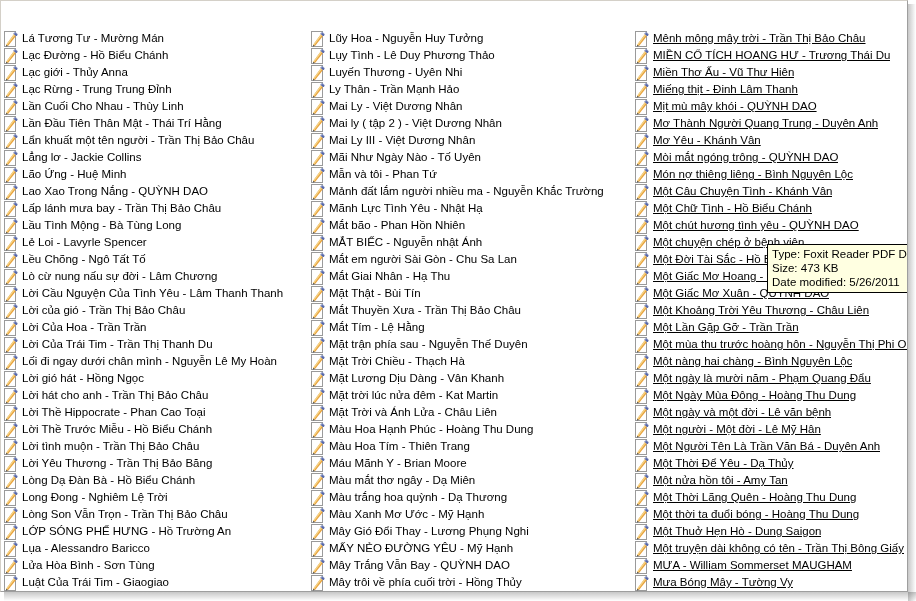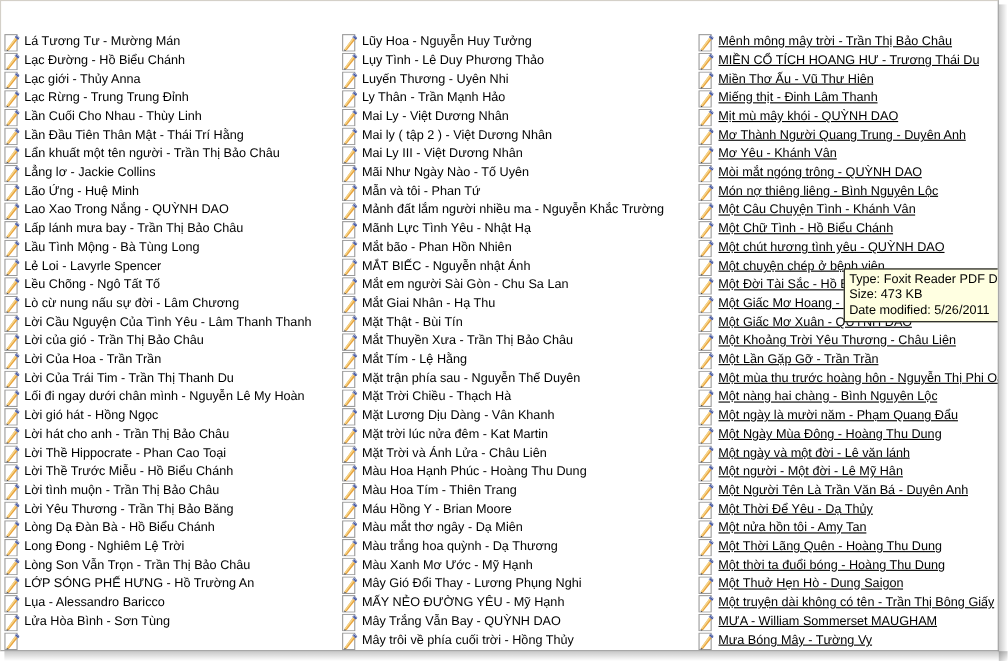--- a/index.html
+++ b/index.html
@@ -542,20 +542,21 @@
           <span class="file-icon">
             <svg width="16" height="16" viewBox="0 0 16 16" xmlns="http://www.w3.org/2000/svg">
               <rect x="1.5" y="0.5" width="11" height="15" fill="#ffffff" stroke="#9a9a9a" stroke-width="1"></rect>
               <path d="M3 14 L11 3 L13 5 L5 15 Z" fill="#e8a33d"></path>
               <path d="M3 14 L11 3 L12 4 L4 14.6 Z" fill="#f5d58a"></path>
               <path d="M10.6 2.6 L12.4 1.2 L14.4 3.4 L12.8 4.8 Z" fill="#ffffff" stroke="#6f7fb5" stroke-width="0.8"></path>
               <path d="M3 14 L4.8 14.8 L3.2 15.4 Z" fill="#3a3a3a"></path>
               <path d="M11.6 2.2 L14 4.6" stroke="#4456a0" stroke-width="1.4" fill="none"></path>
             </svg>
           </span>
+          <span class="item-label">Luật Của Trái Tim - Giaogiao</span>
         </div>
         <div class="list-item">
           <span class="file-icon">
             <svg width="16" height="16" viewBox="0 0 16 16" xmlns="http://www.w3.org/2000/svg">
               <rect x="1.5" y="0.5" width="11" height="15" fill="#ffffff" stroke="#9a9a9a" stroke-width="1"></rect>
               <path d="M3 14 L11 3 L13 5 L5 15 Z" fill="#e8a33d"></path>
               <path d="M3 14 L11 3 L12 4 L4 14.6 Z" fill="#f5d58a"></path>
               <path d="M10.6 2.6 L12.4 1.2 L14.4 3.4 L12.8 4.8 Z" fill="#ffffff" stroke="#6f7fb5" stroke-width="0.8"></path>
               <path d="M3 14 L4.8 14.8 L3.2 15.4 Z" fill="#3a3a3a"></path>
               <path d="M11.6 2.2 L14 4.6" stroke="#4456a0" stroke-width="1.4" fill="none"></path>
@@ -893,21 +894,21 @@
           <span class="file-icon">
             <svg width="16" height="16" viewBox="0 0 16 16" xmlns="http://www.w3.org/2000/svg">
               <rect x="1.5" y="0.5" width="11" height="15" fill="#ffffff" stroke="#9a9a9a" stroke-width="1"></rect>
               <path d="M3 14 L11 3 L13 5 L5 15 Z" fill="#e8a33d"></path>
               <path d="M3 14 L11 3 L12 4 L4 14.6 Z" fill="#f5d58a"></path>
               <path d="M10.6 2.6 L12.4 1.2 L14.4 3.4 L12.8 4.8 Z" fill="#ffffff" stroke="#6f7fb5" stroke-width="0.8"></path>
               <path d="M3 14 L4.8 14.8 L3.2 15.4 Z" fill="#3a3a3a"></path>
               <path d="M11.6 2.2 L14 4.6" stroke="#4456a0" stroke-width="1.4" fill="none"></path>
             </svg>
           </span>
-          <span class="item-label">Máu Hồng Y - Brian Moore</span>
+          <span class="item-label">Máu Mãnh Y - Brian Moore</span>
         </div>
         <div class="list-item">
           <span class="file-icon">
             <svg width="16" height="16" viewBox="0 0 16 16" xmlns="http://www.w3.org/2000/svg">
               <rect x="1.5" y="0.5" width="11" height="15" fill="#ffffff" stroke="#9a9a9a" stroke-width="1"></rect>
               <path d="M3 14 L11 3 L13 5 L5 15 Z" fill="#e8a33d"></path>
               <path d="M3 14 L11 3 L12 4 L4 14.6 Z" fill="#f5d58a"></path>
               <path d="M10.6 2.6 L12.4 1.2 L14.4 3.4 L12.8 4.8 Z" fill="#ffffff" stroke="#6f7fb5" stroke-width="0.8"></path>
               <path d="M3 14 L4.8 14.8 L3.2 15.4 Z" fill="#3a3a3a"></path>
               <path d="M11.6 2.2 L14 4.6" stroke="#4456a0" stroke-width="1.4" fill="none"></path>
@@ -1298,21 +1299,21 @@
           <span class="file-icon">
             <svg width="16" height="16" viewBox="0 0 16 16" xmlns="http://www.w3.org/2000/svg">
               <rect x="1.5" y="0.5" width="11" height="15" fill="#ffffff" stroke="#9a9a9a" stroke-width="1"></rect>
               <path d="M3 14 L11 3 L13 5 L5 15 Z" fill="#e8a33d"></path>
               <path d="M3 14 L11 3 L12 4 L4 14.6 Z" fill="#f5d58a"></path>
               <path d="M10.6 2.6 L12.4 1.2 L14.4 3.4 L12.8 4.8 Z" fill="#ffffff" stroke="#6f7fb5" stroke-width="0.8"></path>
               <path d="M3 14 L4.8 14.8 L3.2 15.4 Z" fill="#3a3a3a"></path>
               <path d="M11.6 2.2 L14 4.6" stroke="#4456a0" stroke-width="1.4" fill="none"></path>
             </svg>
           </span>
-          <span class="item-label">Một ngày và một đời - Lê văn lánh</span>
+          <span class="item-label">Một ngày và một đời - Lê văn bệnh</span>
         </div>
         <div class="list-item">
           <span class="file-icon">
             <svg width="16" height="16" viewBox="0 0 16 16" xmlns="http://www.w3.org/2000/svg">
               <rect x="1.5" y="0.5" width="11" height="15" fill="#ffffff" stroke="#9a9a9a" stroke-width="1"></rect>
               <path d="M3 14 L11 3 L13 5 L5 15 Z" fill="#e8a33d"></path>
               <path d="M3 14 L11 3 L12 4 L4 14.6 Z" fill="#f5d58a"></path>
               <path d="M10.6 2.6 L12.4 1.2 L14.4 3.4 L12.8 4.8 Z" fill="#ffffff" stroke="#6f7fb5" stroke-width="0.8"></path>
               <path d="M3 14 L4.8 14.8 L3.2 15.4 Z" fill="#3a3a3a"></path>
               <path d="M11.6 2.2 L14 4.6" stroke="#4456a0" stroke-width="1.4" fill="none"></path>

